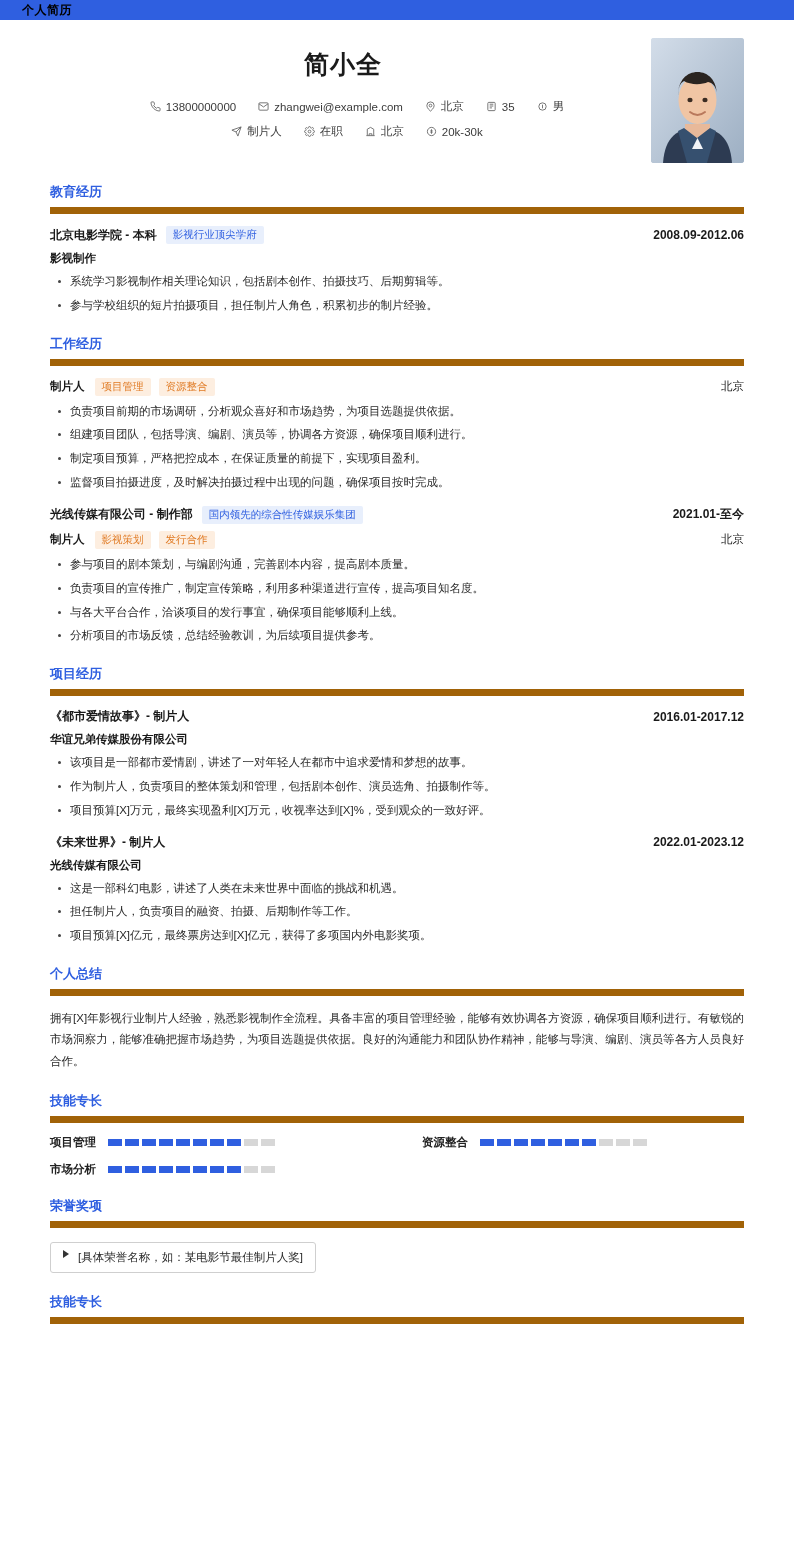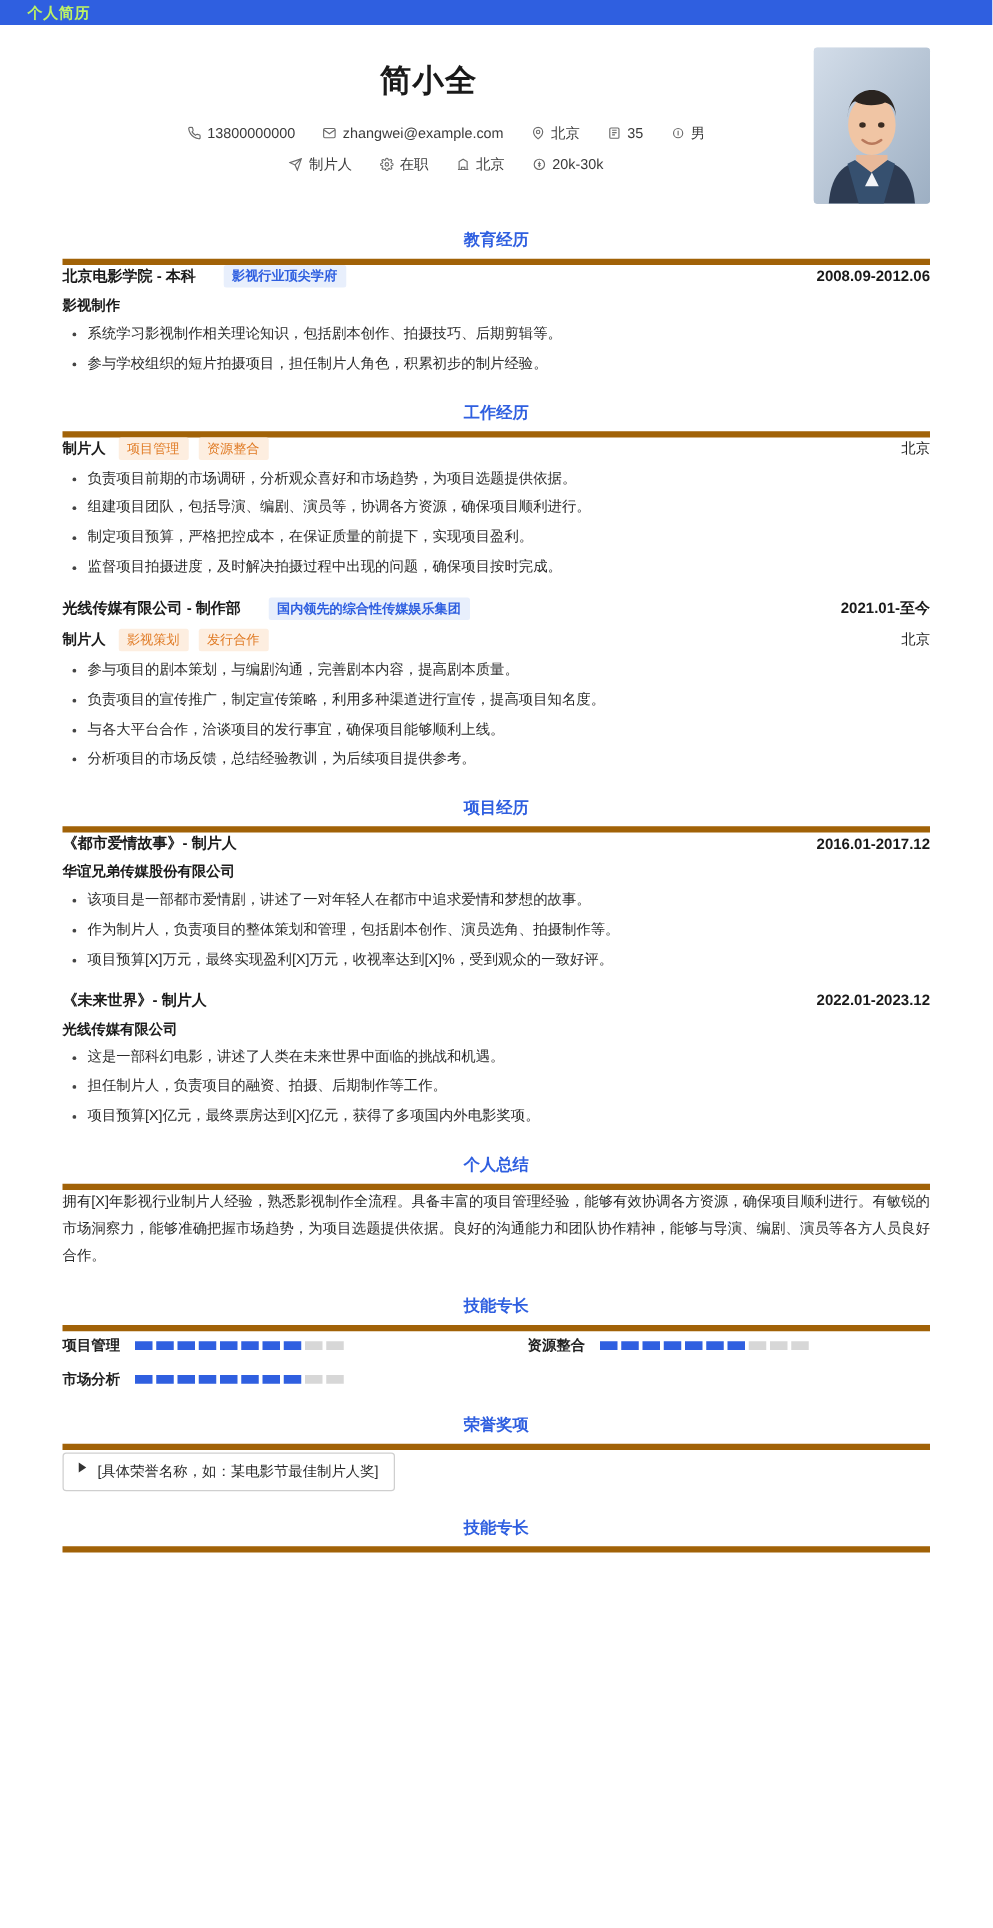--- a/index.html
+++ b/index.html
@@ -10,21 +10,21 @@
     font-family: "Liberation Sans", "DejaVu Sans", sans-serif;
     color: #222;
     -webkit-font-smoothing: antialiased;
   }
   .page { width: 794px; min-height: 1542px; position: relative; background:#fff; }
 
   
   .topbar {
     height: 20px;
     background: #2f5fe0;
-    color: #bef264;
+    color: #000000;
     font-size: 12px;
     line-height: 20px;
     padding-left: 22px;
     font-weight: bold;
     letter-spacing: .5px;
   }
 
   .content { padding: 0 50px; }
 
   
@@ -63,43 +63,42 @@
   }
   .photo svg { display:block; }
 
   
   .section { margin-top: 20px; }
   .section-title {
     color: #2f5fe0;
     font-size: 13px;
     font-weight: bold;
     padding-bottom: 6px;
-    border-bottom: 5px solid #a16207;
-    margin-bottom: 0;
-    text-align: center;
+    border-bottom: 7px solid #a16207;
+    margin-bottom: 12px;
   }
   .entry { margin-bottom: 14px; }
   .entry-head {
     display: flex;
     justify-content: space-between;
     align-items: center;
     font-size: 12px;
     font-weight: bold;
     color: #1a1a1a;
     margin-bottom: 7px;
   }
   .entry-head .left { display: flex; align-items: center; flex-wrap: wrap; }
   .date { font-size: 12px; font-weight: bold; color: #1a1a1a; white-space: nowrap; }
   .tag-blue {
     display:inline-block;
-    margin-left: 22px;
+    margin-left: 9px;
     background: #e8effc;
     color: #2f5fe0;
     font-size: 10.5px;
-    font-weight: bold;
+    font-weight: normal;
     padding: 2px 7px;
     border-radius: 2px;
   }
   .role-row {
     display:flex; justify-content: space-between; align-items:center;
     font-size: 11.5px; color:#1a1a1a; margin-bottom: 7px;
   }
   .role-left { display:flex; align-items:center; }
   .role-name { font-weight: bold; margin-right: 10px; }
   .tag-orange {

